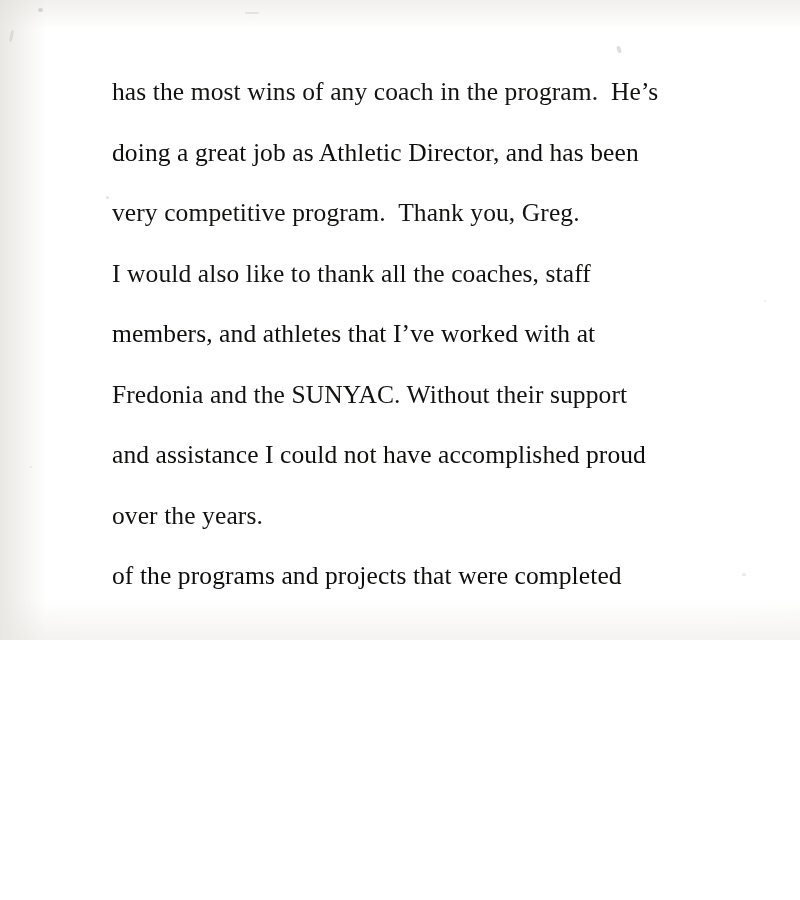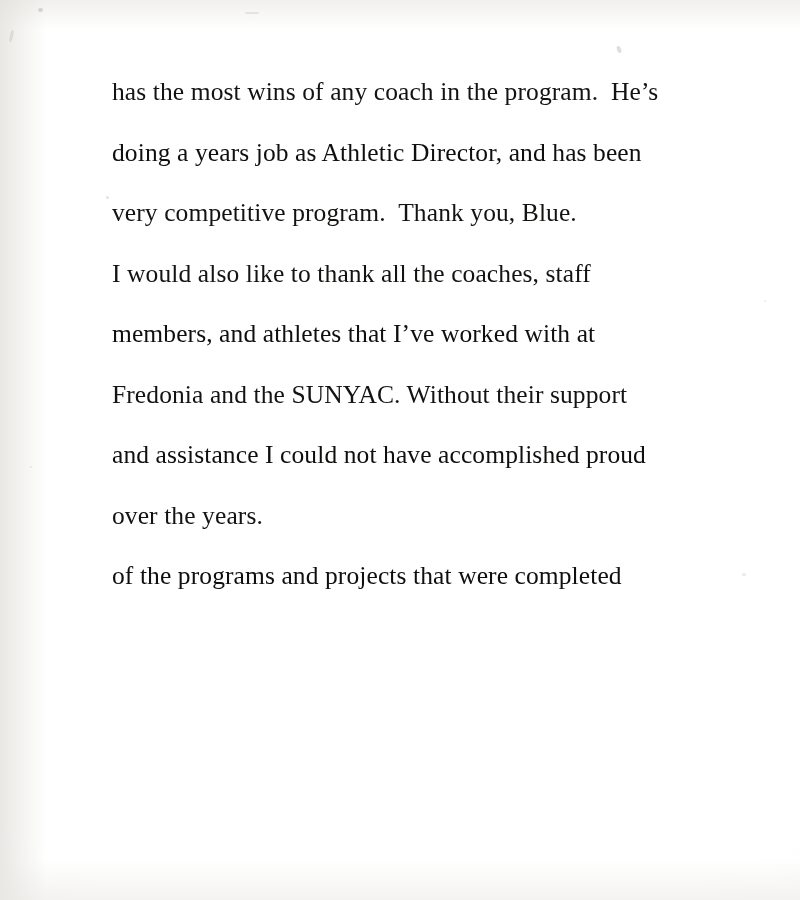--- a/index.html
+++ b/index.html
@@ -11,21 +11,21 @@
     height: 900px;
     background: #ffffff;
     font-family: "Liberation Serif", serif;
     overflow: hidden;
   }
 
   
   .page {
     position: relative;
     width: 800px;
-    height: 900px;
+    height: 640px;
     background:
       radial-gradient(ellipse 120% 100% at 50% 45%, #ffffff 62%, #fbfbfa 82%, #f4f3f1 100%);
     overflow: hidden;
   }
 
   
   .scan-shade-left {
     position: absolute;
     left: 0; top: 0;
     width: 46px; height: 900px;
@@ -106,22 +106,22 @@
   <span class="speck s4"></span>
   <span class="speck s5"></span>
   <span class="speck s6"></span>
   <span class="speck s7"></span>
   <span class="speck s8"></span>
 
   <div class="letter-body">
 
     <p class="para">
       <span class="line">has the most wins of any coach in the program.  He’s</span>
-      <span class="line">doing a years job as Athletic Director, and has been</span>
-      <span class="line">very competitive program.  Thank you, Blue.</span>
+      <span class="line">doing a great job as Athletic Director, and has been</span>
+      <span class="line">very competitive program.  Thank you, Greg.</span>
     </p>
 
 
     <p class="para">
       <span class="line">I would also like to thank all the coaches, staff</span>
       <span class="line">members, and athletes that I’ve worked with at</span>
       <span class="line">Fredonia and the SUNYAC. Without their support</span>
       <span class="line">and assistance I could not have accomplished proud</span>
       <span class="line">over the years.</span>
       <span class="line">of the programs and projects that were completed</span>

